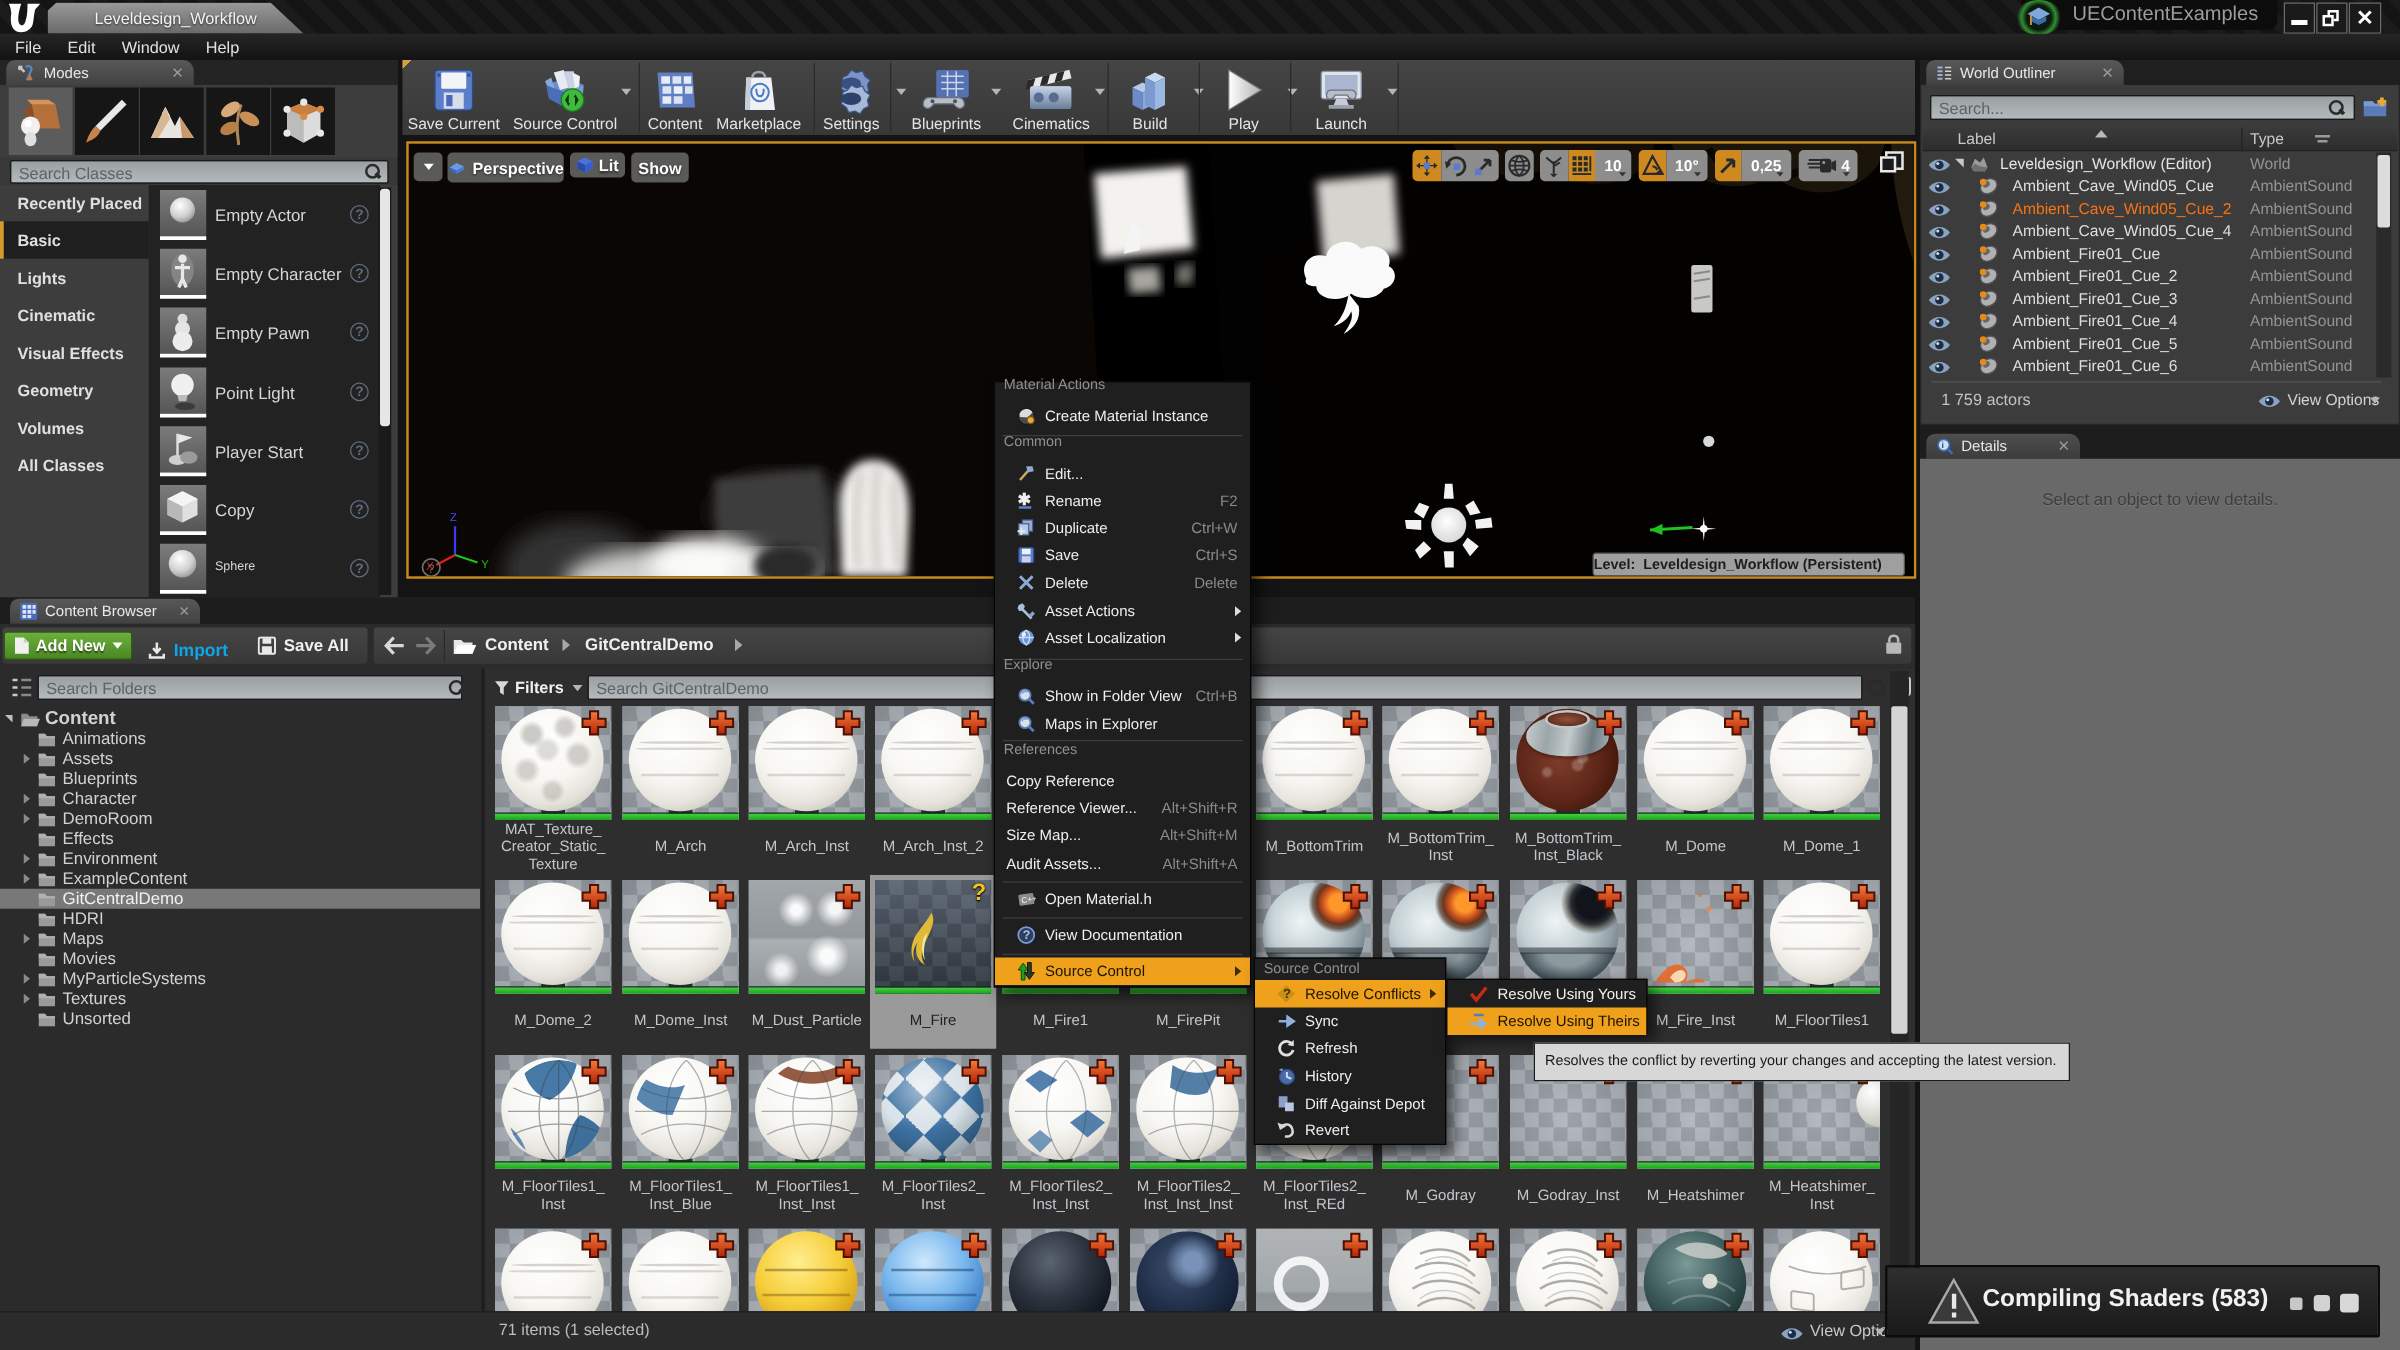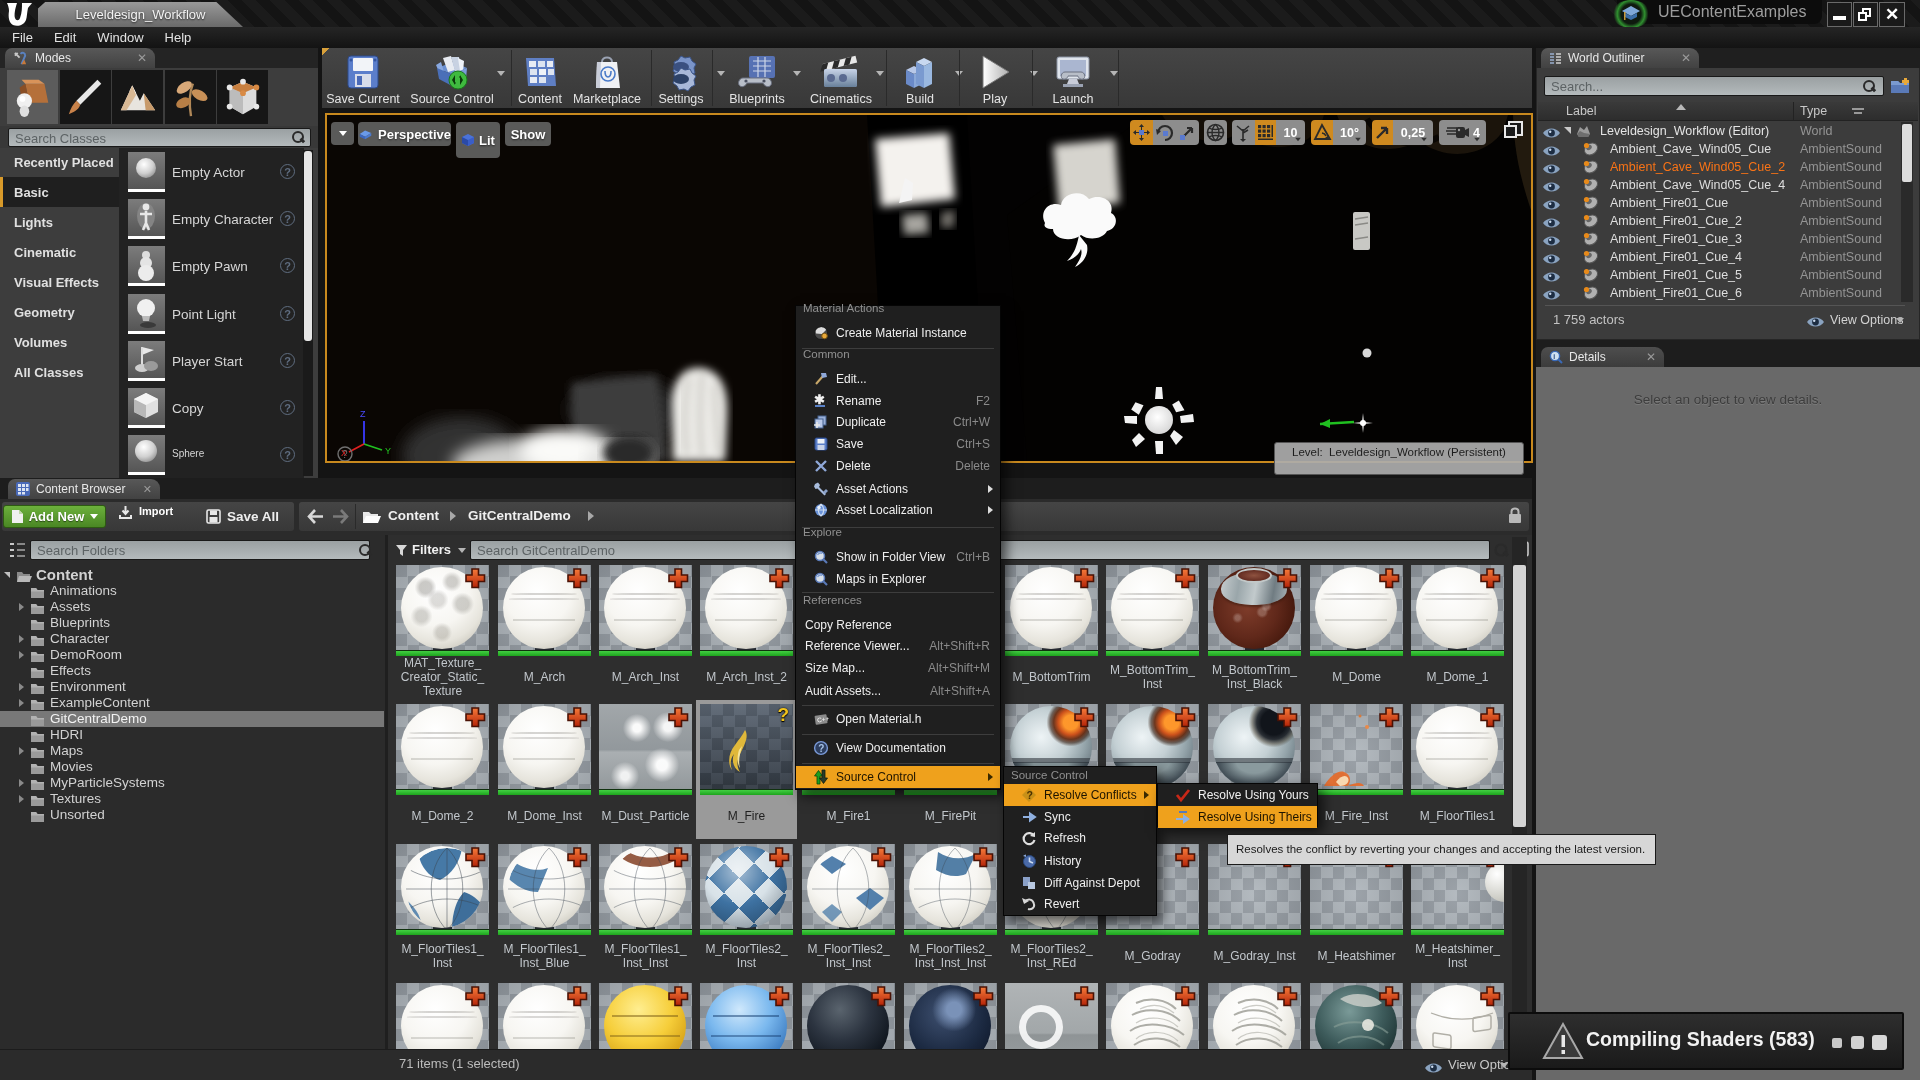--- a/index.html
+++ b/index.html
@@ -354,27 +354,27 @@
   </div>
 
 <div class="vbtn" style="left:331px;top:122px;width:23px;height:23px">
     <div class="caret" style="position:static;border-top-color:#fff"></div>
   </div>
 <div class="vbtn" style="left:358px;top:122px;width:93px;height:24px"><svg width="17" height="14" viewBox="0 0 17 14" style="margin-right:5px">
       <path d="M2 7 L8 3 L15 6 L8 10 Z" fill="#6a9ae8"></path>
       <path d="M2 7 L8 10 L8 13 L2 10 Z" fill="#3a66c0"></path>
       <path d="M15 6 L8 10 L8 13 L15 9 Z" fill="#4a7ad0"></path>
     </svg>Perspective</div>
-<div class="vbtn" style="left:456px;top:122px;width:44px;height:36px"><svg width="14" height="14" viewBox="0 0 14 14" style="margin-right:4px">
+<div class="vbtn" style="left:456px;top:122px;width:44px;height:20px"><svg width="14" height="14" viewBox="0 0 14 14" style="margin-right:4px">
       <path d="M7 1 L13 4 L13 10 L7 13 L1 10 L1 4 Z" fill="#4a72d8"></path>
       <path d="M1 4 L7 7 L7 13 L1 10 Z" fill="#2a4aa8"></path>
       <path d="M13 4 L7 7 L7 13 L13 10 Z" fill="#3a5ec8"></path>
     </svg>Lit</div>
 <div class="vbtn" style="left:505px;top:122px;width:46px;height:24px">Show</div>
-<div class="a" style="left:1274px;top:442px;width:250px;height:33px;background:rgba(173,173,173,.92);border-radius:3px;border:1px solid #555;color:#1d1d1d;font-size:11.5px;font-weight:normal;line-height:19px;text-align:center;white-space:nowrap">Level: &nbsp;Leveldesign_Workflow (Persistent)</div>
+<div class="a" style="left:1274px;top:442px;width:250px;height:19px;background:rgba(173,173,173,.92);border-radius:3px;border:1px solid #555;color:#1d1d1d;font-size:11.5px;font-weight:bold;line-height:19px;white-space:nowrap">Level: &nbsp;Leveldesign_Workflow (Persistent)</div>
 <div class="a" style="left:1130px;top:120px;width:23px;height:25px;background:#cf8a1f;border-radius:4px 0 0 4px;display:flex;align-items:center;justify-content:center;color:#fff;font-size:12.5px;font-weight:bold">
     <svg width="19" height="19" viewBox="0 0 19 19">
       <path d="M9.5 1 L12 4 L7 4 Z M9.5 18 L12 15 L7 15 Z M1 9.5 L4 7 L4 12 Z M18 9.5 L15 7 L15 12 Z M9 4 L10 4 L10 15 L9 15 Z M4 9 L15 9 L15 10 L4 10 Z" fill="#2a2a2a"></path>
       <path d="M7 7 L12 7 L12 12 L7 12 Z" fill="#5a7ad0"></path>
     </svg>
   </div><div class="a" style="left:1153px;top:120px;width:23px;height:25px;background:#8d8d8d;;display:flex;align-items:center;justify-content:center;color:#fff;font-size:12.5px;font-weight:bold">
     <svg width="19" height="19" viewBox="0 0 19 19">
       <path d="M3 10 A 7 7 0 1 1 10 17" stroke="#2a2a2a" stroke-width="2.2" fill="none"></path>
       <path d="M1 6 L6 8 L2 12 Z" fill="#2a2a2a"></path>
       <path d="M8 8 L13 8 L13 13 L8 13 Z" fill="#5a7ad0"></path>
@@ -580,21 +580,21 @@
     </svg>
 Content Browser<span class="x" style="font-size:11px">✕</span></div>
 <div class="a" style="left:2px;top:502px;width:292px;height:29px;background:linear-gradient(#454545,#383838);border-radius:3px"></div>
 <div class="a" style="left:299px;top:502px;width:1230px;height:29px;background:linear-gradient(#454545,#383838);border-radius:3px"></div>
 <div class="a" style="left:3px;top:505px;width:103px;height:23px;background:linear-gradient(#6cb03c,#4a8724);border:1px solid #2d5a12;border-radius:3px;display:flex;align-items:center;justify-content:center;color:#fff;font-size:13px;font-weight:bold;text-shadow:0 1px 1px rgba(0,0,0,.5)">
 <svg width="13" height="15" viewBox="0 0 13 15" style="margin-right:5px">
       <path d="M1 1 L8 1 L12 5 L12 14 L1 14 Z" fill="#f0f0f0"></path>
       <path d="M8 1 L8 5 L12 5 Z" fill="#c0d8a8"></path>
     </svg>
 Add New<div class="caret" style="position:static;margin-left:6px;border-top-color:#fff"></div></div>
-<div class="a" style="left:118px;top:505px;width:80px;height:23px;display:flex;align-items:flex-start;color:#ffffff;font-size:11px;font-weight:bold">
+<div class="a" style="left:118px;top:505px;width:80px;height:23px;display:flex;align-items:flex-end;color:#0ea5e9;font-size:14px;font-weight:bold">
 <svg width="15" height="15" viewBox="0 0 15 15" style="margin-right:6px">
       <path d="M7.5 1 L7.5 8 M4.5 5.5 L7.5 9 L10.5 5.5" stroke="#e8e8e8" stroke-width="2" fill="none"></path>
       <path d="M2 10 L2 13 L13 13 L13 10" stroke="#e8e8e8" stroke-width="2" fill="none"></path>
     </svg>Import</div>
 <div class="a" style="left:206px;top:505px;width:90px;height:23px;display:flex;align-items:center;color:#efefef;font-size:13.5px;font-weight:bold">
 <svg width="15" height="15" viewBox="0 0 15 15" style="margin-right:6px">
       <rect x="1" y="1" width="13" height="13" rx="1.5" fill="none" stroke="#e8e8e8" stroke-width="1.6"></rect>
       <rect x="4" y="1.5" width="7" height="4.5" fill="#e8e8e8"></rect>
       <rect x="3.5" y="8" width="8" height="5.5" fill="#e8e8e8"></rect>
     </svg>Save All</div>

